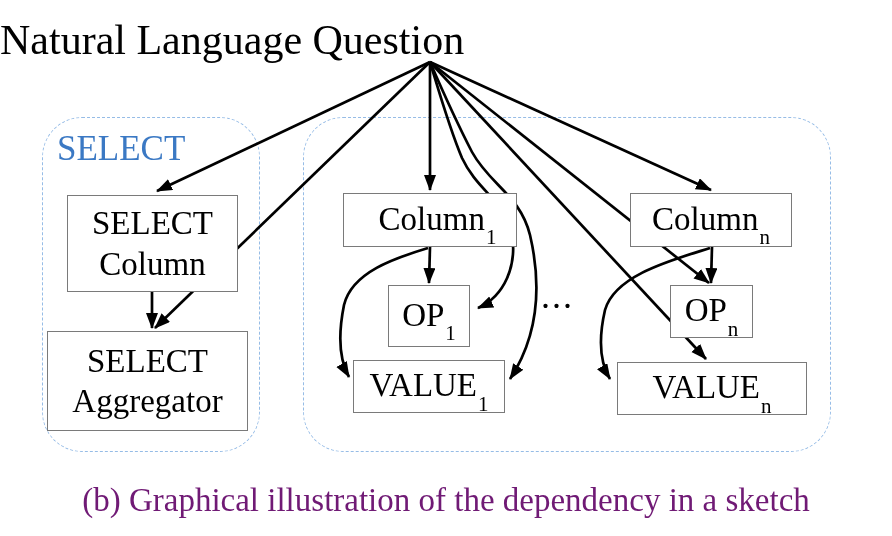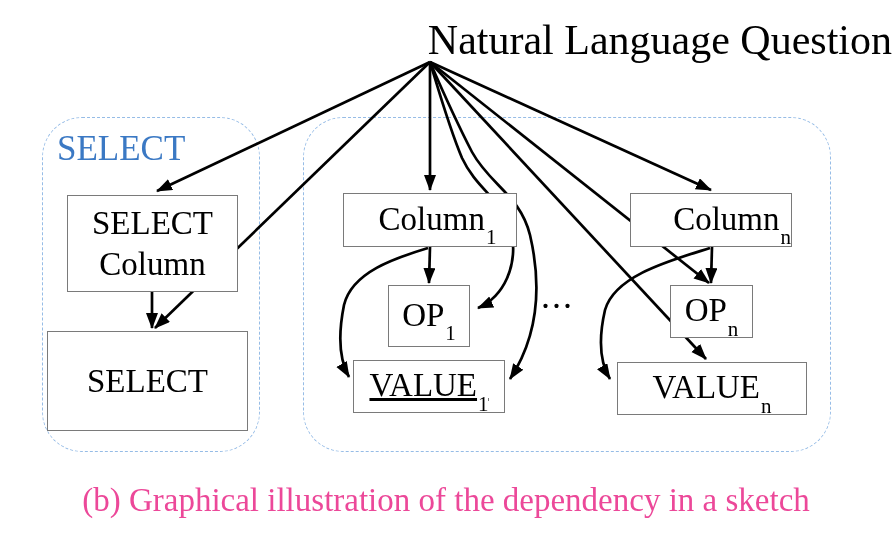--- a/index.html
+++ b/index.html
@@ -5,21 +5,21 @@
   :root{
     --accent-blue:#3b79c4;
     --dashed-border-blue:#96bce6;
     --box-border-gray:#7a7a7a;
     --arrow-black:#000000;
   }
   html,body{margin:0;padding:0;background:#ffffff;}
   body{font-family:"Liberation Serif","DejaVu Serif",serif;}
   .stage{position:relative;width:892px;height:536px;background:#fff;overflow:hidden;}
 
-  .title{position:absolute;left:0;top:16px;width:892px;text-align:right;
+  .title{position:absolute;left:0;top:16px;width:892px;text-align:left;
          font-size:42px;line-height:1.15;color:#000;}
 
   .group-rect{position:absolute;border:1.6px dashed var(--dashed-border-blue);
               border-radius:40px;z-index:0;}
   .select-rect{left:42px;top:117px;width:216px;height:333px;}
   .where-rect{left:303px;top:117px;width:526px;height:333px;}
 
   .glabel{position:absolute;font-size:35px;line-height:1;color:var(--accent-blue);z-index:2;}
   .select-label{left:57px;top:131px;}
   .where-label{left:676px;top:131px;width:124px;text-align:right;}
@@ -31,30 +31,30 @@
         border:1.5px solid var(--box-border-gray);z-index:2;
         display:flex;flex-direction:column;align-items:center;justify-content:center;
         font-size:33px;line-height:1.22;color:#000;text-align:center;}
   .node .row{display:block;white-space:nowrap;}
   .node sub{font-size:21px;line-height:1;position:relative;top:7px;margin-left:1px;}
 
   .n-select-column{left:67px;top:195px;width:171px;height:97px;}
   .n-select-aggregator{left:47px;top:331px;width:201px;height:100px;}
   .n-column-1{left:343px;top:193px;width:174px;height:54px;padding-left:15px;}
   .n-op-1{left:388px;top:285px;width:82px;height:62px;}
-  .n-value-1{left:353px;top:360px;width:152px;height:53px;text-decoration:underline;}
-  .n-column-n{left:630px;top:193px;width:162px;height:54px;align-items:flex-end;}
+  .n-value-1{left:353px;top:360px;width:152px;height:53px;}
+  .n-column-n{left:630px;top:193px;width:162px;height:54px;}
   .n-op-n{left:670px;top:285px;width:83px;height:53px;}
   .n-value-n{left:617px;top:362px;width:190px;height:53px;}
 
   .ellipsis{position:absolute;left:541px;top:278px;font-size:36px;line-height:1;
             letter-spacing:2px;color:#000;z-index:2;}
 
   .caption{position:absolute;left:0;top:482px;width:892px;text-align:center;
-           font-size:33px;line-height:1.1;color:#ec4899;z-index:2;}
+           font-size:33px;line-height:1.1;color:#701a75;z-index:2;}
 </style>
 </head>
 <body>
 
 <div class="stage">
 
   <div class="group-rect select-rect"></div>
   <div class="group-rect where-rect"></div>
 
   <svg class="arrows" width="892" height="536" viewBox="0 0 892 536">
@@ -85,20 +85,21 @@
 
   <div class="glabel select-label">SELECT</div>
 
   <div class="node n-select-column">
     <span class="row">SELECT</span>
     <span class="row">Column</span>
   </div>
 
   <div class="node n-select-aggregator">
     <span class="row">SELECT</span>
+    <span class="row">Aggregator</span>
   </div>
 
   <div class="node n-column-1">
     <span class="row"><span>Column</span><sub>1</sub></span>
   </div>
 
   <div class="node n-op-1">
     <span class="row"><span>OP</span><sub>1</sub></span>
   </div>
 

